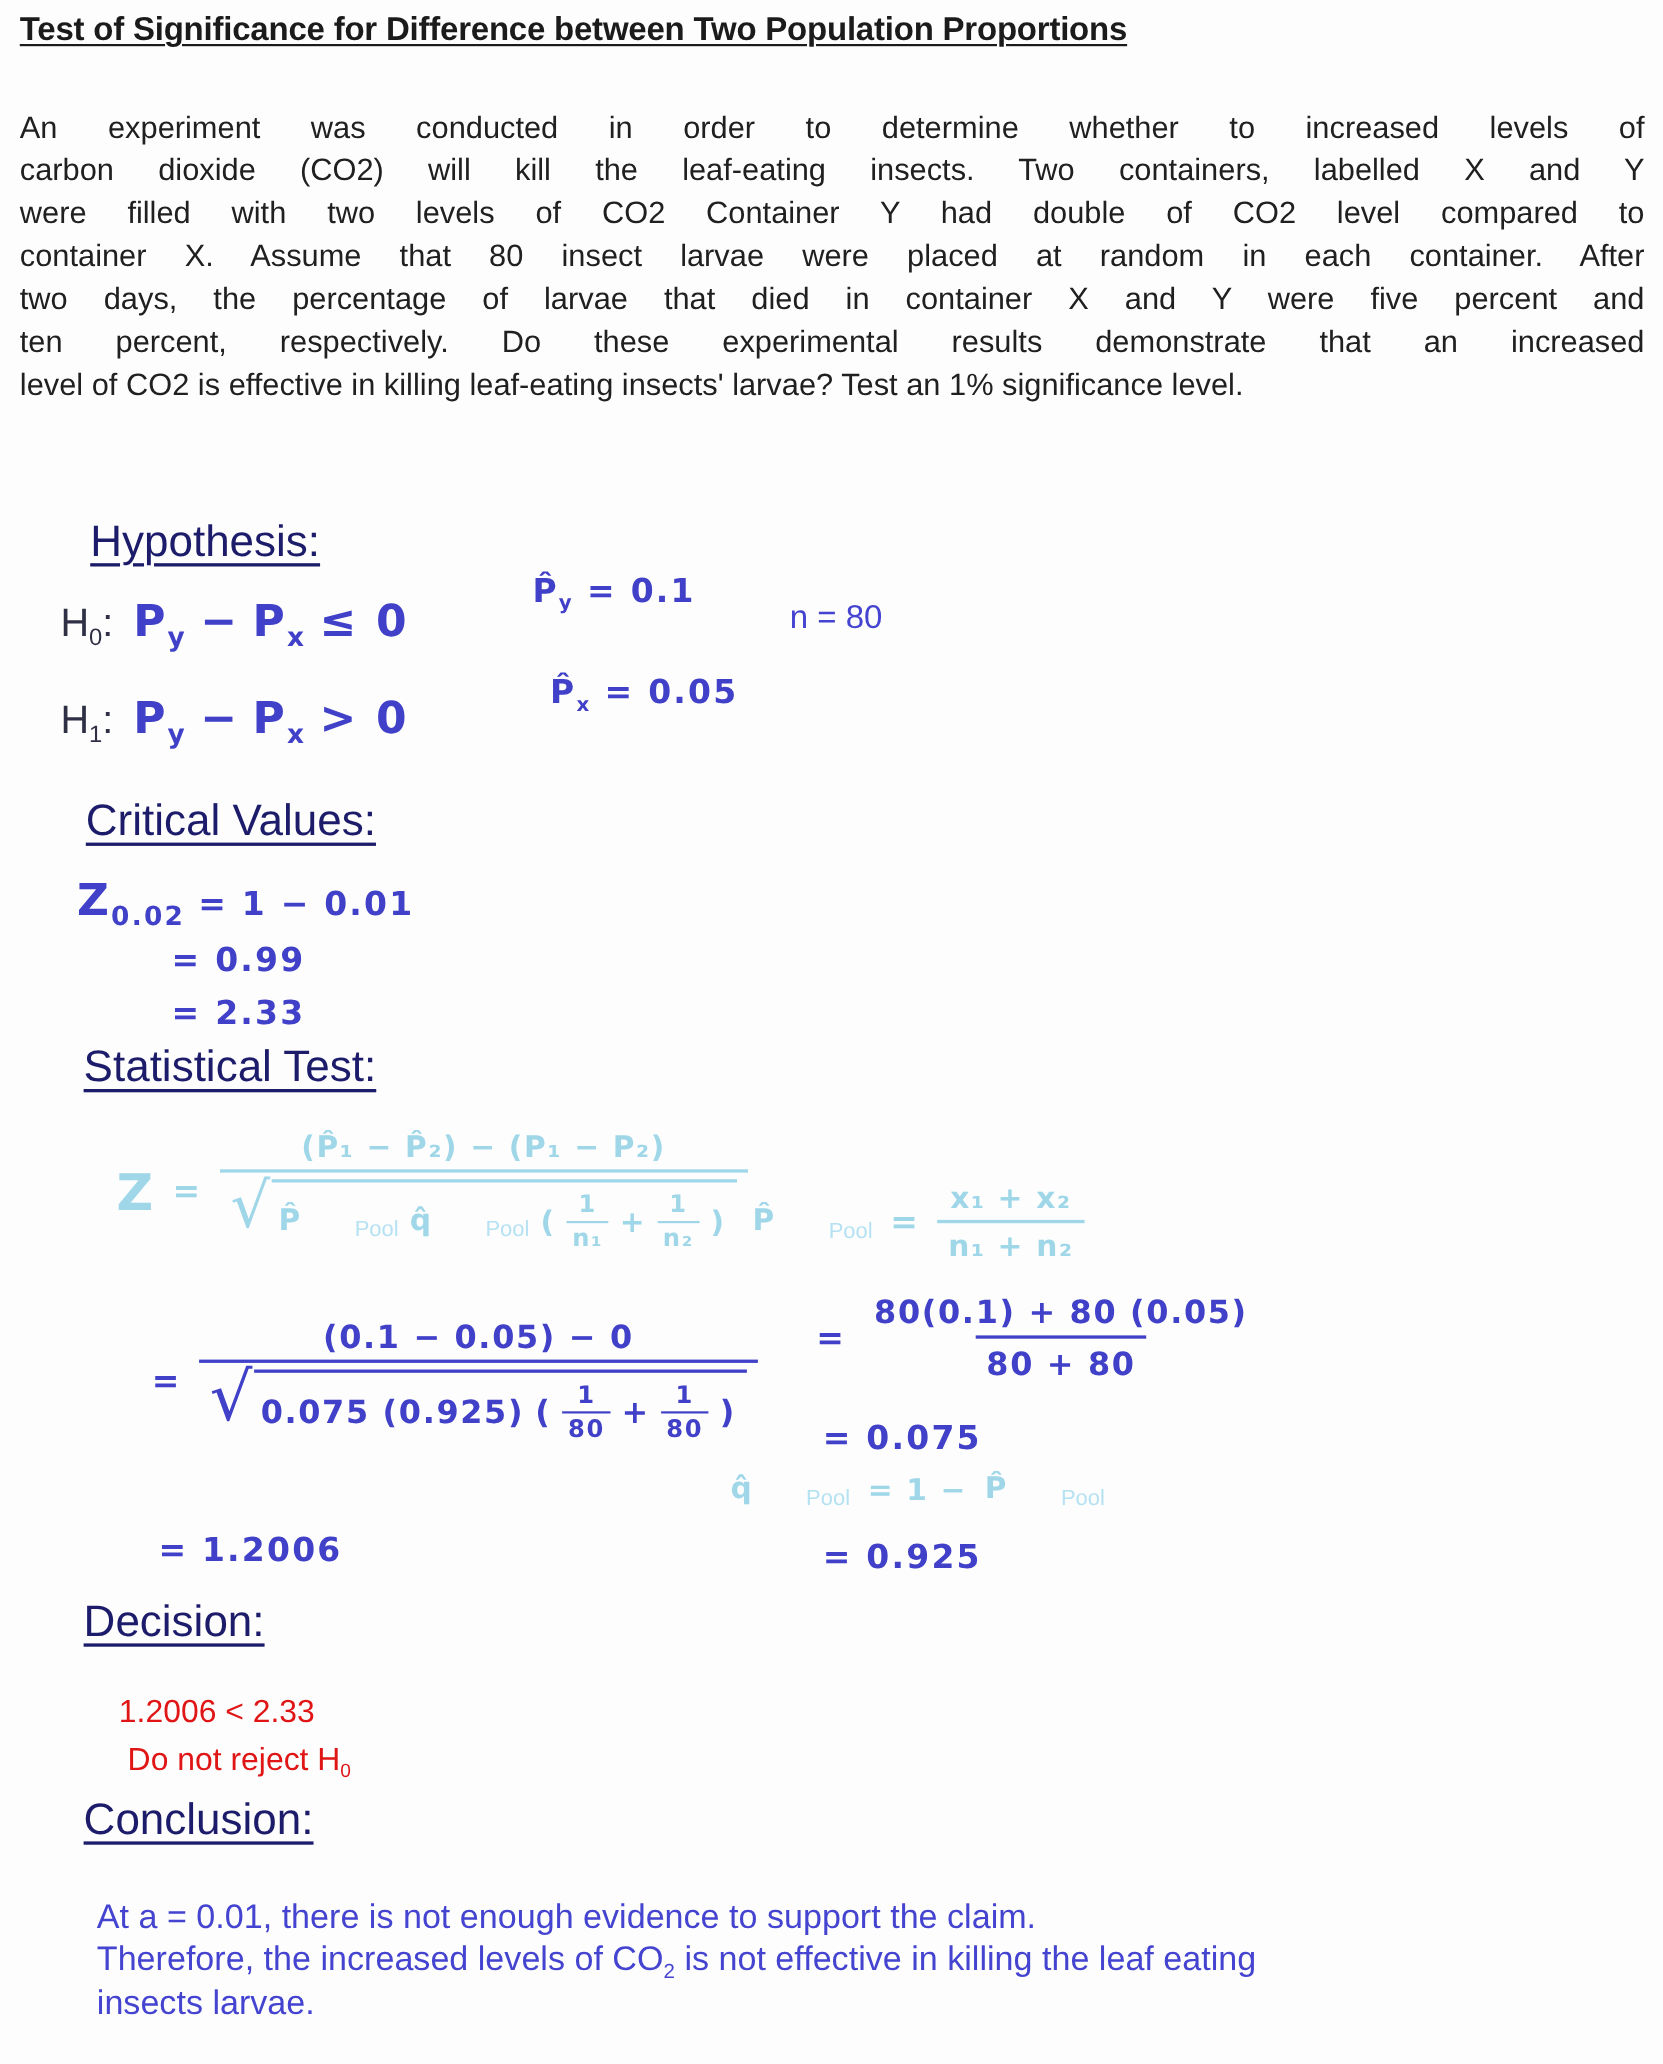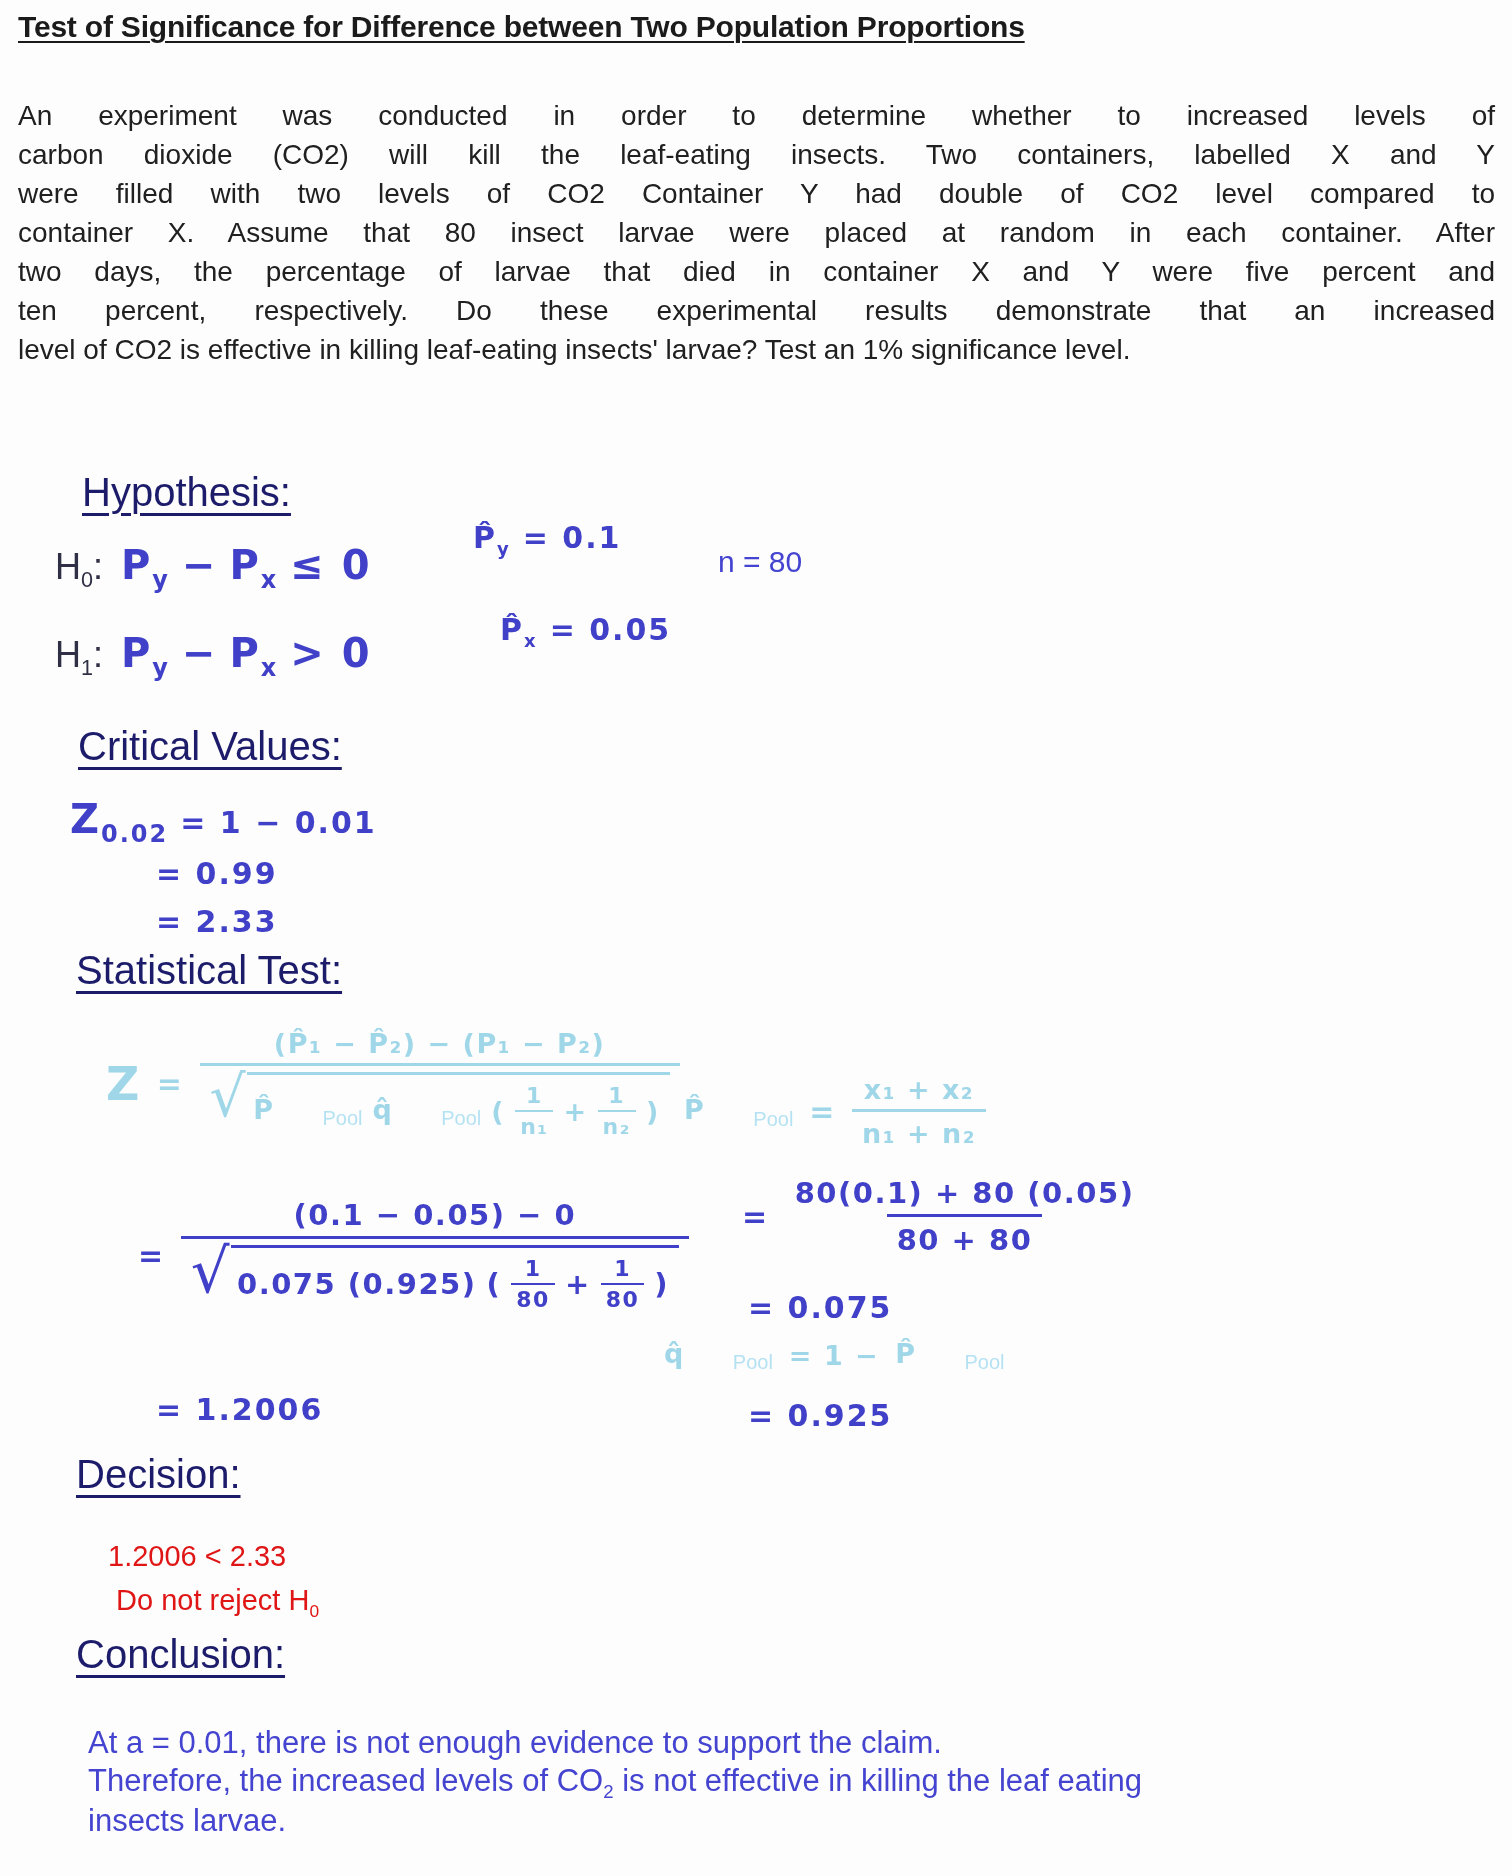--- a/index.html
+++ b/index.html
@@ -75,21 +75,21 @@
   <div class="abs" style="left:55px;top:542px;display:flex;align-items:baseline;gap:18px;">
     <span class="typed-label"><span>H</span><sub>0</sub><span>:</span></span>
     <span class="hand dblue h34">
       <span class="tok"><span>P</span><sub>y</sub></span>
       <span>−</span>
       <span class="tok"><span>P</span><sub>x</sub></span>
       <span>≤ 0</span>
     </span>
   </div>
 
-  <div class="abs hand dblue h30" style="left:473px;top:520px;">
+  <div class="abs hand dblue h30" style="left:484px;top:520px;">
     <span class="tok"><span>P̂</span><sub>y</sub></span>
     <span>= 0.1</span>
   </div>
 
   <div class="abs typed-blue" style="left:718px;top:545px;">n = 80</div>
 
   <div class="abs" style="left:55px;top:630px;display:flex;align-items:baseline;gap:18px;">
     <span class="typed-label"><span>H</span><sub>1</sub><span>:</span></span>
     <span class="hand dblue h34">
       <span class="tok"><span>P</span><sub>y</sub></span>
@@ -197,21 +197,21 @@
   <div class="abs formula lblue fz27" style="left:664px;top:1338px;">
     <span class="tok"><span>q̂</span><sub class="pool">Pool</sub></span>
     <span>= 1 −</span>
     <span class="tok"><span>P̂</span><sub class="pool">Pool</sub></span>
   </div>
 
   <div class="abs hand dblue h30" style="left:748px;top:1398px;">
       <span>= 0.925</span>
     </div>
 
-  <div class="abs hand dblue h30" style="left:156px;top:1392px;">
+  <div class="abs hand dblue h30" style="left:144px;top:1392px;">
       <span>= 1.2006</span>
     </div>
 
   <div class="abs heading" style="left:76px;top:1452px;">Decision:</div>
   <div class="abs red" style="left:108px;top:1540px;">1.2006 &lt; 2.33</div>
   <div class="abs red" style="left:116px;top:1584px;"><span>Do not reject H</span><sub>0</sub></div>
 
   <div class="abs heading" style="left:76px;top:1632px;">Conclusion:</div>
   <div class="abs conc" style="left:88px;top:1724px;width:1100px;">
     <div>At a = 0.01, there is not enough evidence to support the claim.</div>

